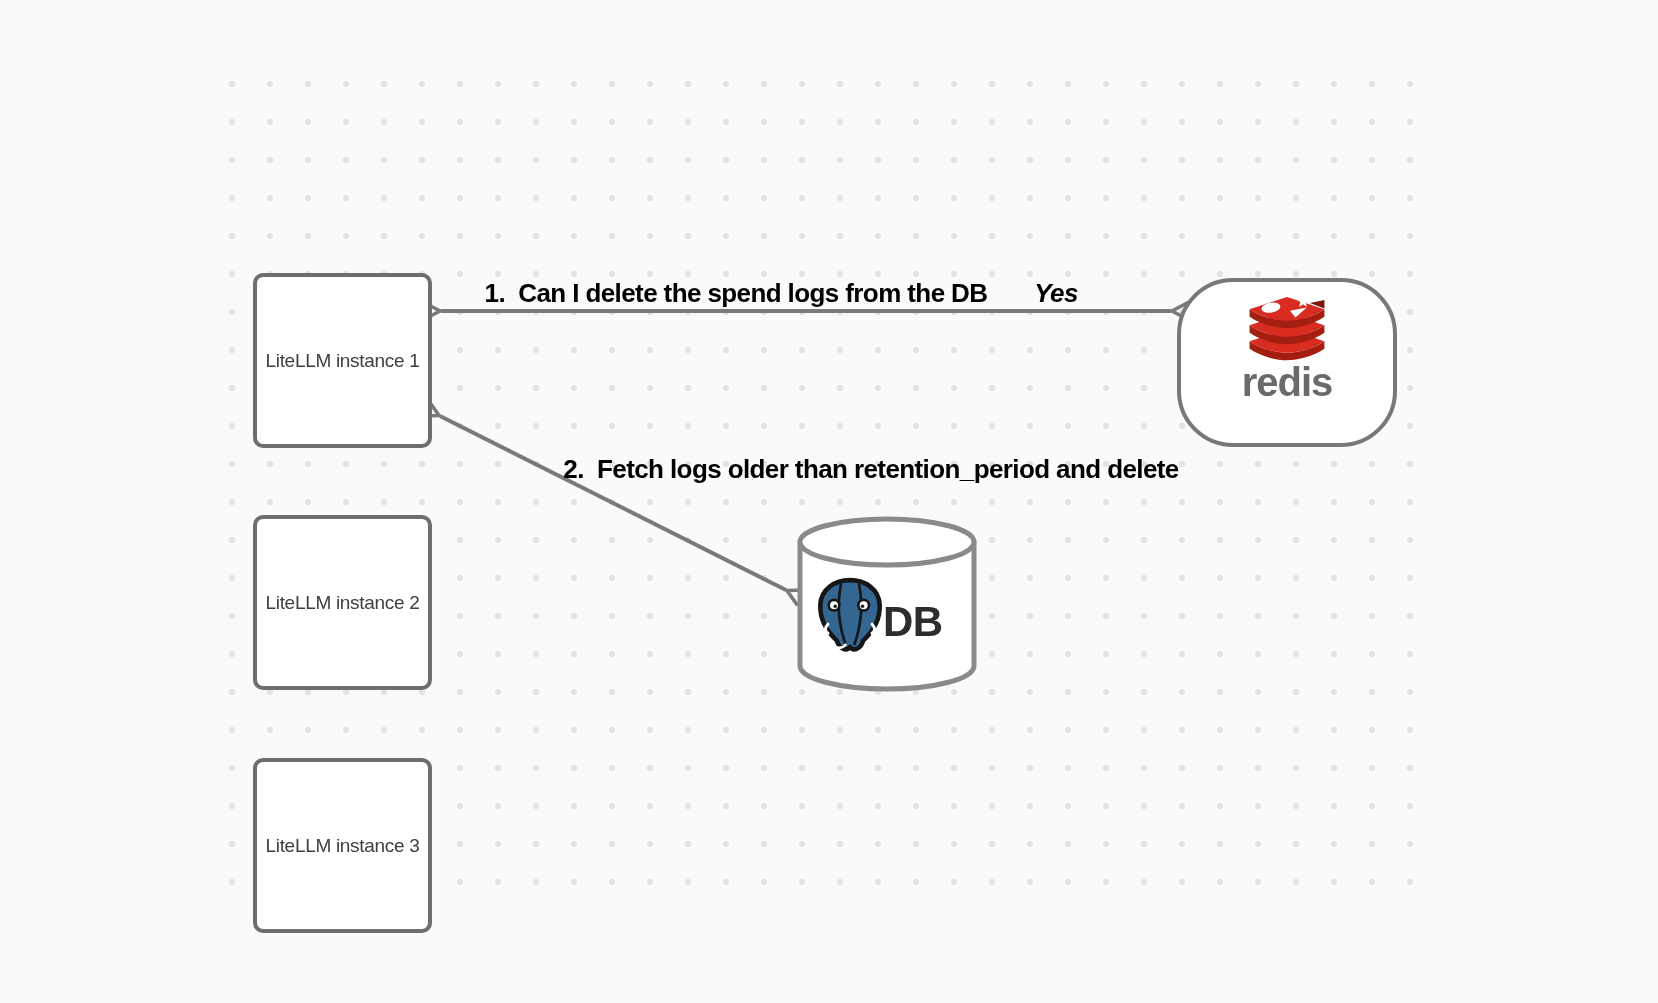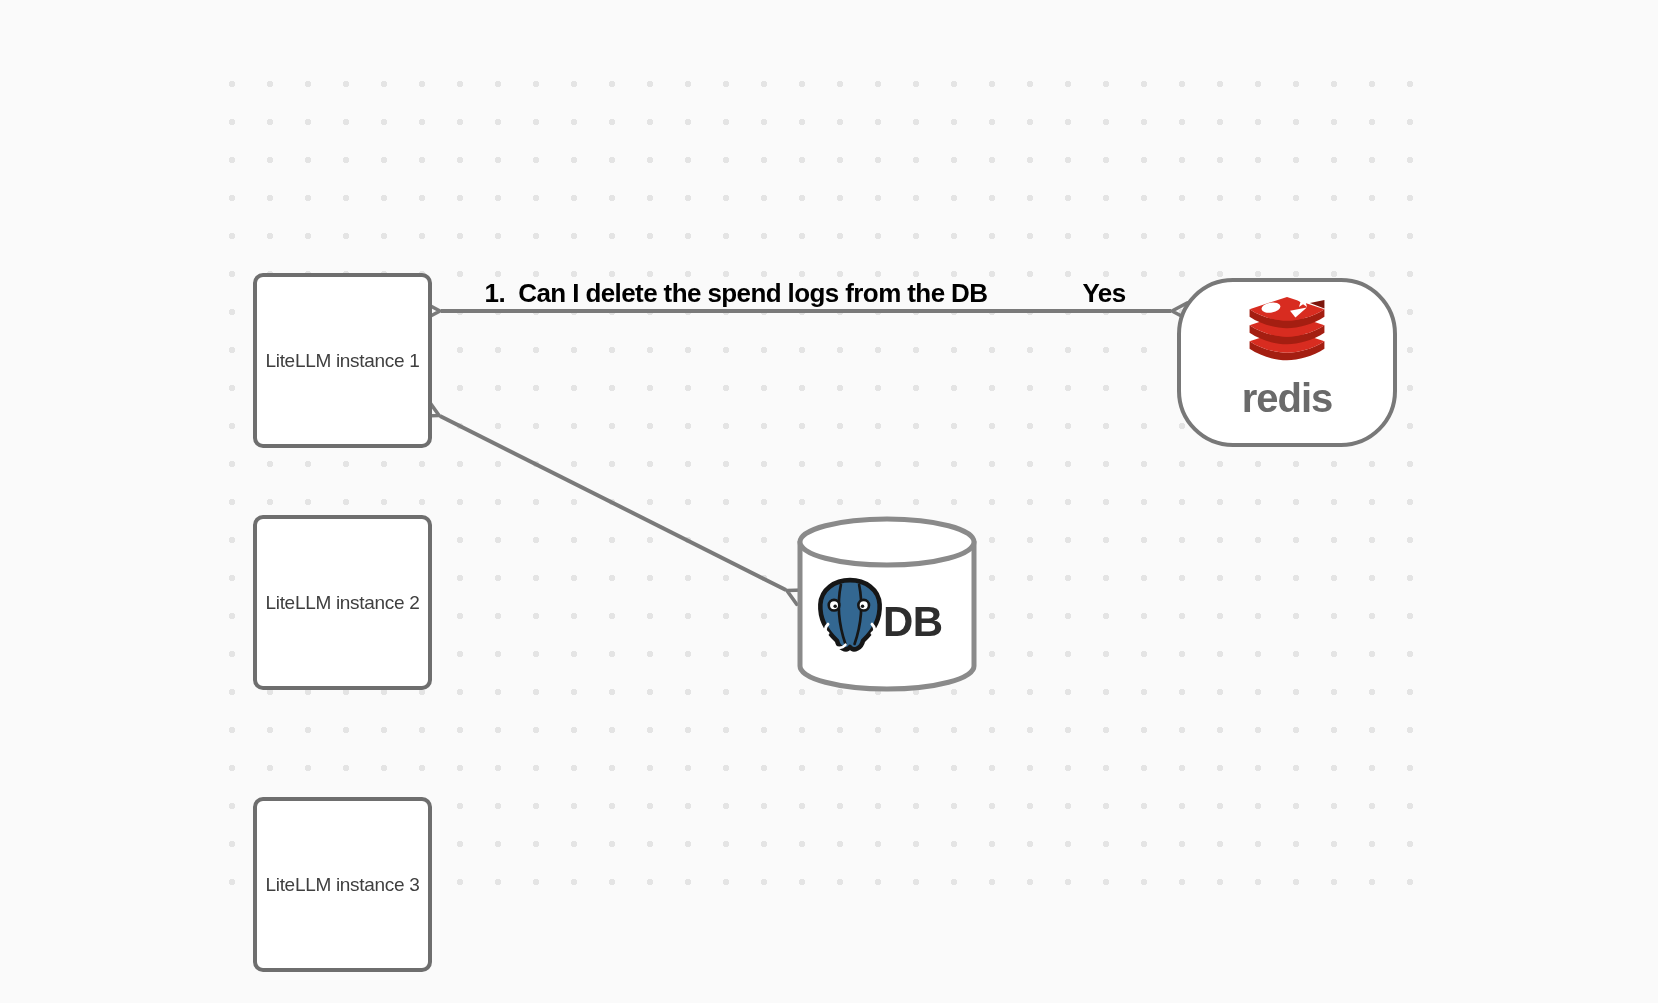--- a/index.html
+++ b/index.html
@@ -19,46 +19,46 @@
     position:absolute;box-sizing:border-box;background:#ffffff;z-index:3;
     display:flex;align-items:center;justify-content:center;
   }
   .litellm-box{
     left:253px;width:179px;height:175px;
     border:4px solid #6e6e6e;border-radius:10px;
   }
   .litellm-box .box-label{
     font-size:19px;color:#3f3f3f;letter-spacing:-0.3px;
   }
-  .box1{top:273px;} .box2{top:515px;} .box3{top:758px;margin-top:39px;}
+  .box1{top:273px;} .box2{top:515px;} .box3{top:758px;}
   .redis-node{
     left:1177px;top:278px;width:220px;height:169px;
     border:4px solid #787878;border-radius:56px;
     flex-direction:column;justify-content:flex-start;padding-top:14px;
   }
   .redis-wordmark{
     font-size:40px;font-weight:700;color:#6a6a6a;letter-spacing:-1px;
-    line-height:40px;margin-top:16px;
+    line-height:40px;margin-top:0px;
   }
   .db-node{
     left:795px;top:514px;width:184px;height:180px;background:transparent;border:none;text-align:right;
   }
   .db-node svg.cyl{position:absolute;left:0;top:0;}
   .pg-icon{position:absolute;left:17px;top:62px;}
   .db-label{
     position:absolute;left:88px;top:84px;
     font-size:42px;font-weight:600;color:#2d2d2d;letter-spacing:-0.5px;
   }
   .edge-label{
     position:absolute;z-index:4;white-space:pre;
     font-size:26px;font-weight:700;color:#000000;letter-spacing:-0.6px;
     line-height:28px;transform:translateX(-50%);
   }
   .label-1{left:736px;top:279px;}
-  .label-yes{left:1104px;top:279px;}
+  .label-yes{left:1056px;top:279px;font-style:italic;}
   .label-2{left:871px;top:455px;}
 </style>
 </head>
 <body>
 
 <div style="position:absolute;inset:0;">
 
   <div class="dot-grid"></div>
 
   <svg class="arrows">
@@ -123,14 +123,15 @@
         <path d="M21,62 Q14,69 21,74" fill="none" stroke="#ffffff" stroke-width="4"></path>
         <path d="M79,62 Q86,69 79,74" fill="none" stroke="#ffffff" stroke-width="4"></path>
         <path d="M44,89 Q39,95 31,92" fill="none" stroke="#ffffff" stroke-width="3.5"></path>
       </g>
     </svg>
     <div class="db-label">DB</div>
   </div>
 
   <div class="edge-label label-1">1.  Can I delete the spend logs from the DB</div>
   <div class="edge-label label-yes">Yes</div>
+  <div class="edge-label label-2">2.  Fetch logs older than retention_period and delete</div>
 
 </div>
 
 </body></html>

